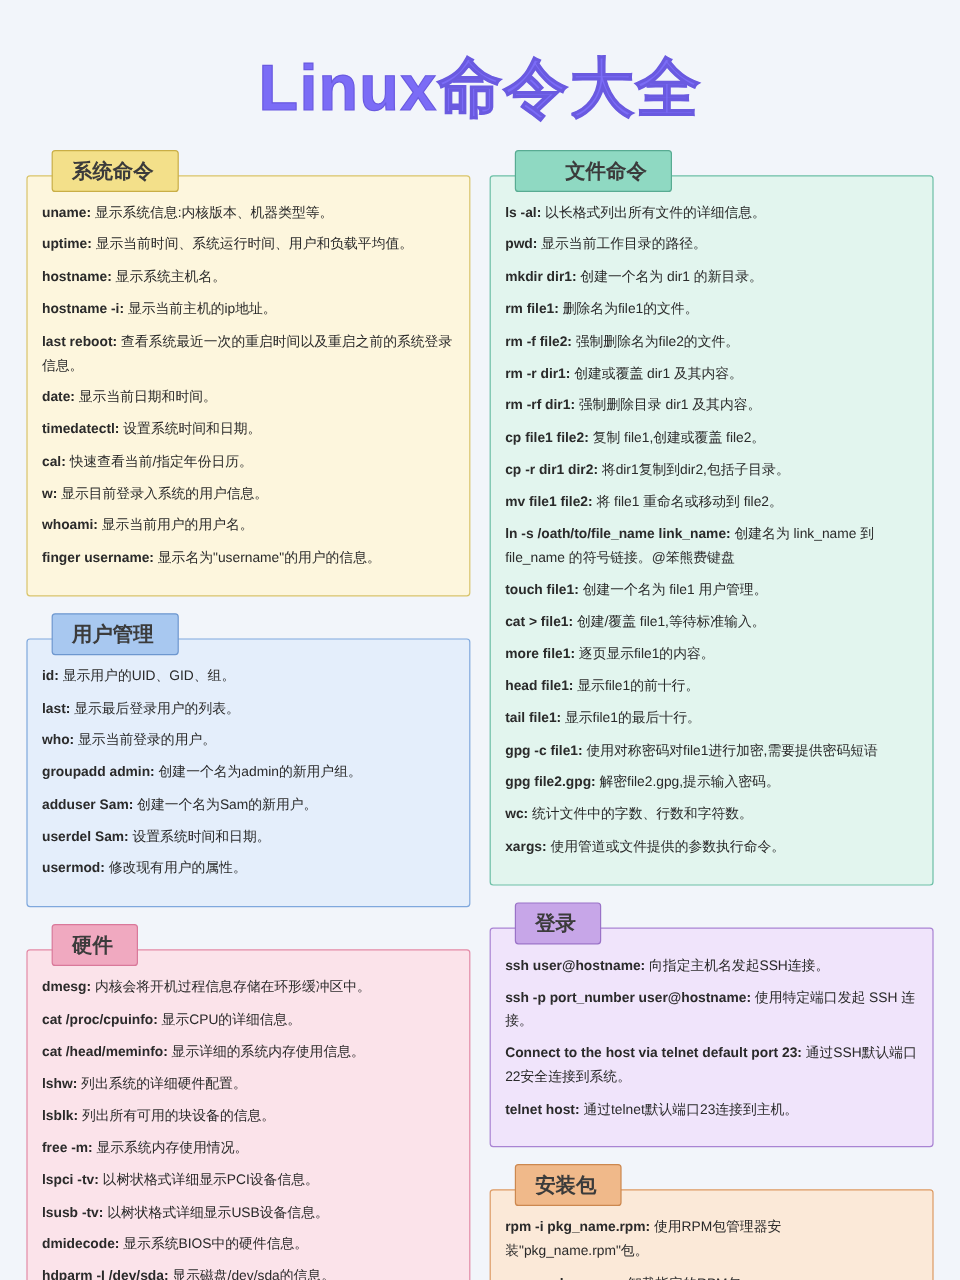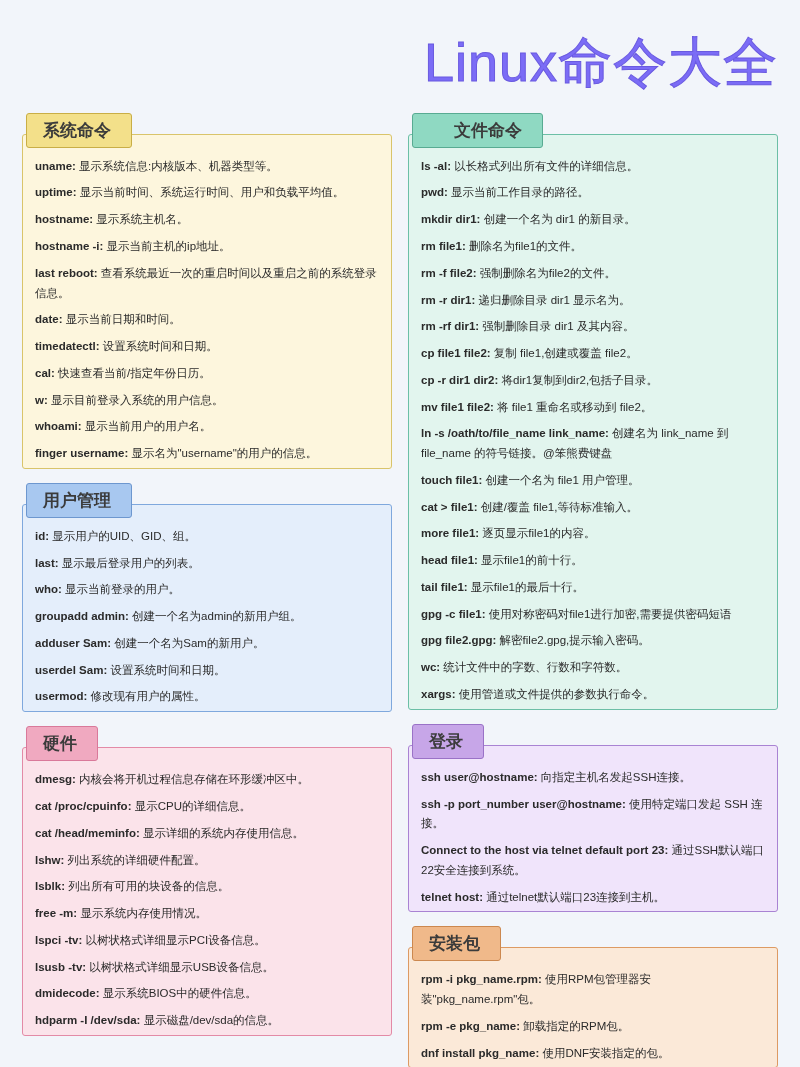--- a/index.html
+++ b/index.html
@@ -4,47 +4,47 @@
 <style>
   html,body{margin:0;padding:0;}
   body{
     width:800px;min-height:1067px;
     background:#f2f5fa;
     font-family:"Liberation Sans","DejaVu Sans",sans-serif;
     -webkit-font-smoothing:antialiased;
   }
   .page{width:800px;min-height:1067px;box-sizing:border-box;padding:22px 22px 14px 22px;}
   .title{
-    text-align:right;
+    text-align:center;
     font-size:54px;
-    font-weight:normal;
+    font-weight:bold;
     letter-spacing:1px;
     color:#7b6cf6;
     -webkit-text-stroke:1px #6a5ae0;
-    margin:12px 0 22px 0;
+    margin:24px 0 22px 0;
     line-height:1.05;
   }
   .cols{display:flex;gap:16px;align-items:flex-start;}
   .col{flex:1;display:flex;flex-direction:column;gap:14px;}
   .card{position:relative;margin-top:0;}
   .sect-head{
     display:inline-block;
     padding:5px 20px 5px 16px;
     font-size:17px;
     font-weight:bold;
     color:#3b3b3b;
     border:1.6px solid rgba(0,0,0,.28);
     border-radius:3px;
     position:relative;
     z-index:3;
-    margin-left:4px;
+    margin-left:21px;
   }
   .sect-body{
     margin-top:-14px;
-    padding:22px 12px 4px 12px;
+    padding:22px 12px 20px 12px;
     border:1.6px solid rgba(0,0,0,.22);
     border-radius:3px;
     font-size:11.5px;
     line-height:1.72;
     color:#2a2a2a;
   }
   .sect-body p{margin:0 0 7px 0;}
   .sect-body p:last-child{margin-bottom:0;}
   .cmd{font-weight:bold;}
   
@@ -114,21 +114,21 @@
             <p><span class="cmd">hdparm -I /dev/sda:</span><span> 显示磁盘/dev/sda的信息。</span></p>
           </div></div>
       </div>
     <div class="col" id="col-right">
         <div class="card c-green"><div class="sect-head">文件命令</div><div class="sect-body">
             <p><span class="cmd">ls -al:</span><span> 以长格式列出所有文件的详细信息。</span></p>
             <p><span class="cmd">pwd:</span><span> 显示当前工作目录的路径。</span></p>
             <p><span class="cmd">mkdir dir1:</span><span> 创建一个名为 dir1 的新目录。</span></p>
             <p><span class="cmd">rm file1:</span><span> 删除名为file1的文件。</span></p>
             <p><span class="cmd">rm -f file2:</span><span> 强制删除名为file2的文件。</span></p>
-            <p><span class="cmd">rm -r dir1:</span><span> 递归删除目录 dir1 显示名为。</span></p>
+            <p><span class="cmd">rm -r dir1:</span><span> 创建或覆盖 dir1 及其内容。</span></p>
             <p><span class="cmd">rm -rf dir1:</span><span> 强制删除目录 dir1 及其内容。</span></p>
             <p><span class="cmd">cp file1 file2:</span><span> 复制 file1,创建或覆盖 file2。</span></p>
             <p><span class="cmd">cp -r dir1 dir2:</span><span> 将dir1复制到dir2,包括子目录。</span></p>
             <p><span class="cmd">mv file1 file2:</span><span> 将 file1 重命名或移动到 file2。</span></p>
             <p><span class="cmd">ln -s /oath/to/file_name link_name:</span><span> 创建名为 link_name 到 file_name 的符号链接。@笨熊费键盘</span></p>
             <p><span class="cmd">touch file1:</span><span> 创建一个名为 file1 用户管理。</span></p>
             <p><span class="cmd">cat &gt; file1:</span><span> 创建/覆盖 file1,等待标准输入。</span></p>
             <p><span class="cmd">more file1:</span><span> 逐页显示file1的内容。</span></p>
             <p><span class="cmd">head file1:</span><span> 显示file1的前十行。</span></p>
             <p><span class="cmd">tail file1:</span><span> 显示file1的最后十行。</span></p>

